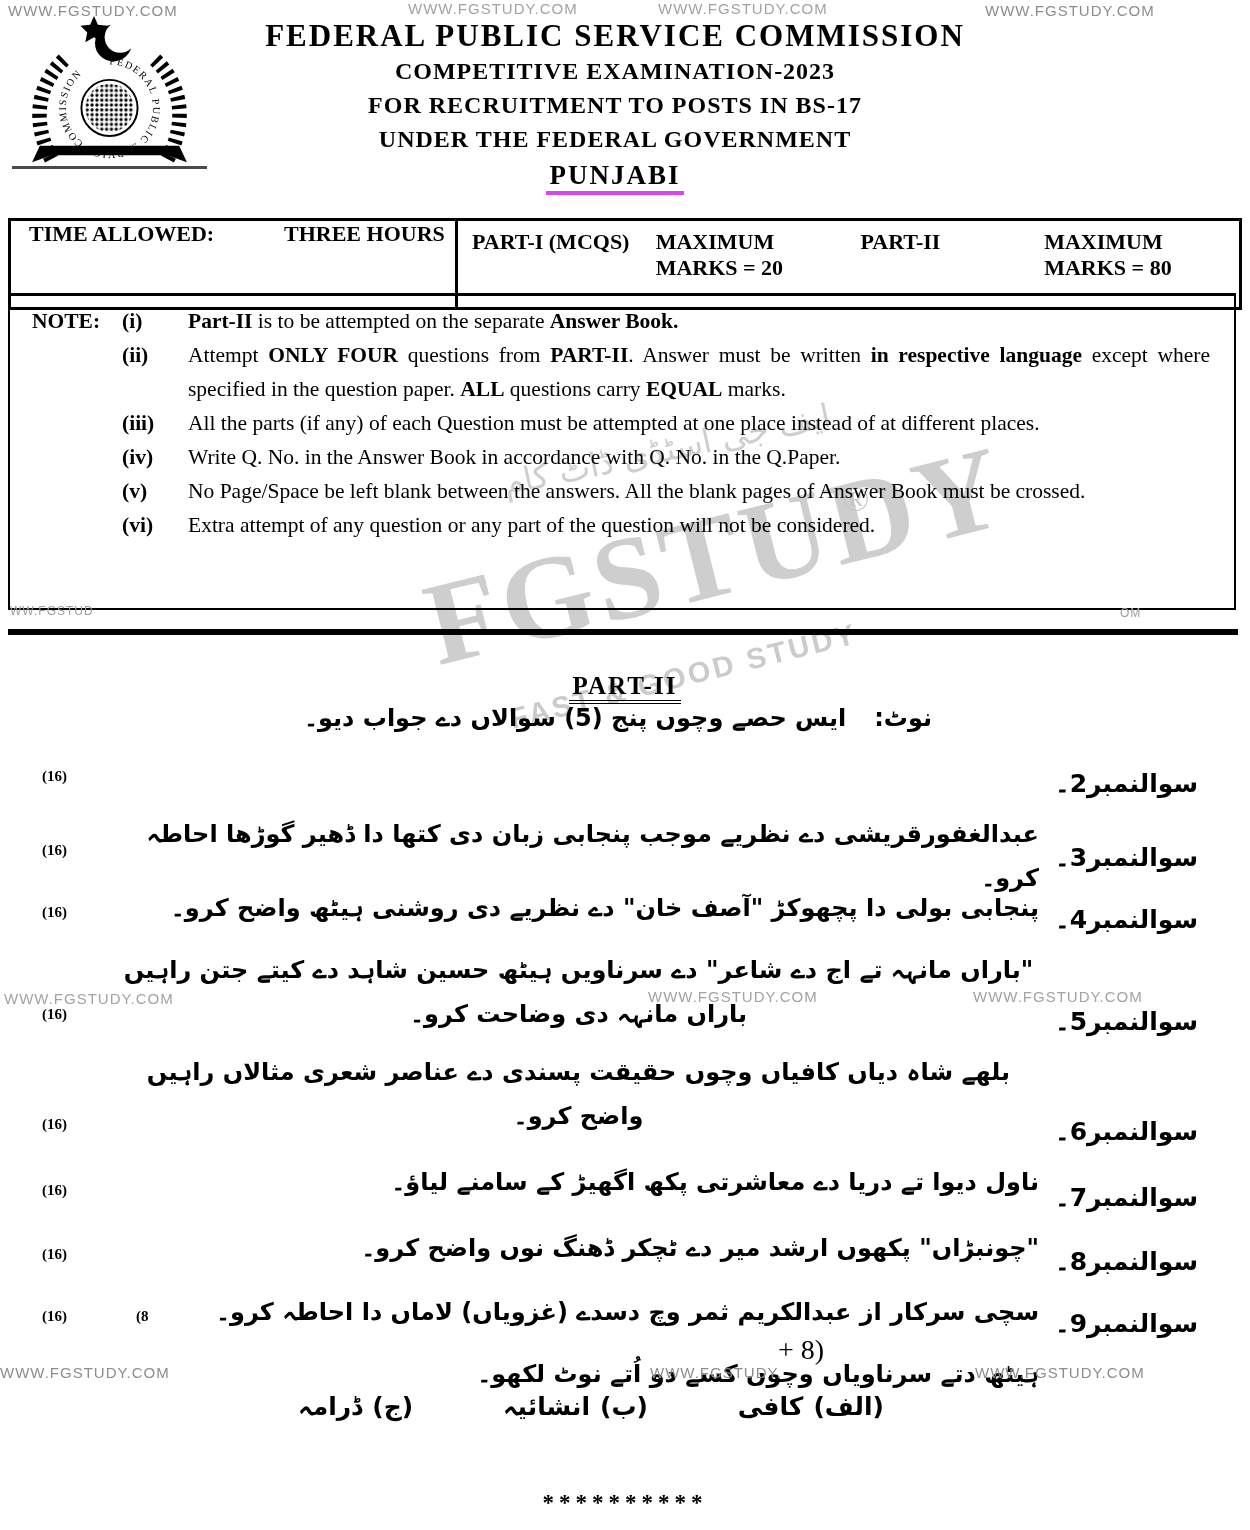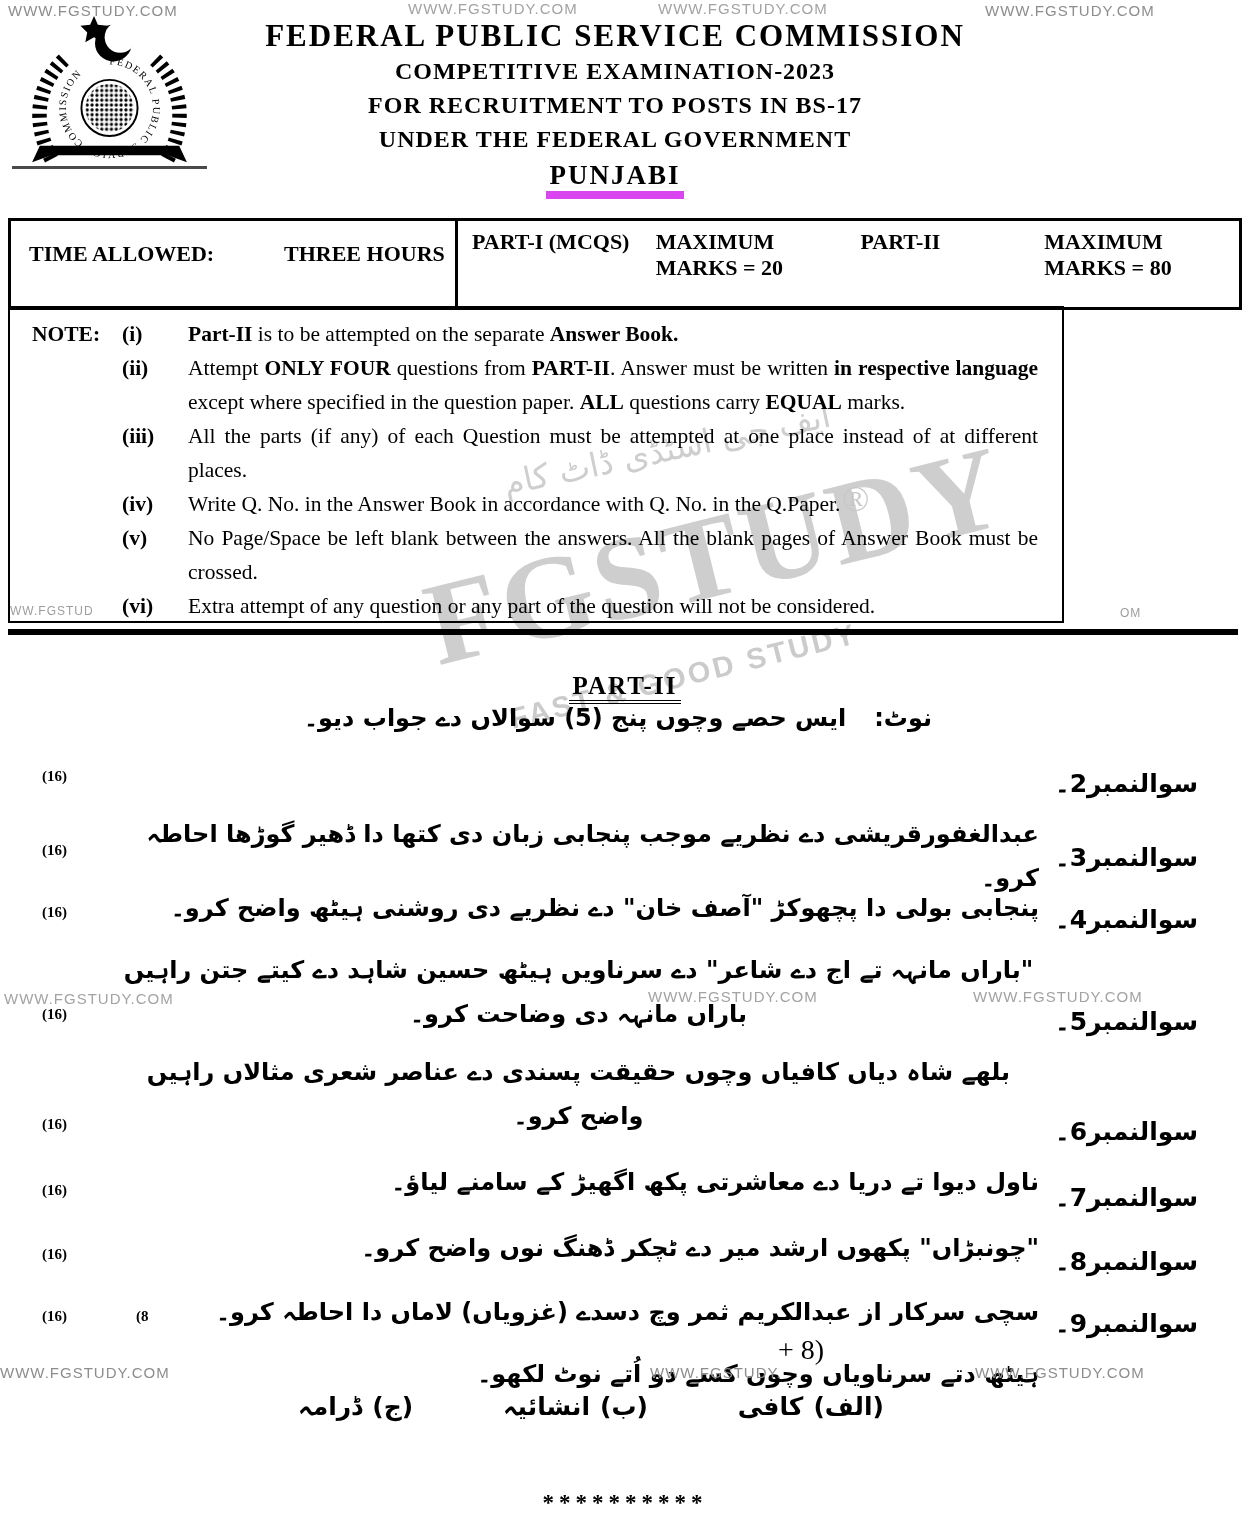--- a/index.html
+++ b/index.html
@@ -18,36 +18,36 @@
   .brandwm.urduwm{font-family:"DejaVu Sans",sans-serif;font-size:33px;direction:rtl;
       transform:rotate(-12deg);opacity:.85;}
   .brandwm.reg{font-size:36px;opacity:.9;}
   
   .logo{position:absolute;left:12px;top:16px;z-index:2;}
   .logo-underline{position:absolute;left:12px;top:166px;width:195px;height:3px;background:#4a4a4a;z-index:2;}
   .header{position:absolute;left:230px;top:18px;width:770px;text-align:center;z-index:2;font-weight:bold;}
   .h-org{font-size:31px;letter-spacing:2px;line-height:36px;}
   .h-line{font-size:24px;letter-spacing:1px;line-height:34px;}
   .h-subject{font-size:27px;letter-spacing:2px;margin-top:4px;}
-  .h-subject span{border-bottom:8px solid #d946ef;padding:0 3px 1px;}
+  .h-subject span{border-bottom:4px solid #d946ef;padding:0 3px 1px;}
   .rollbox{position:absolute;left:1045px;top:22px;width:172px;height:124px;border:3px solid #000;z-index:2;background:#fff;}
   .rollbox .inner{position:absolute;inset:1px;border:1px solid #777;}
   .roll-label{display:block;text-align:center;margin-top:8px;font-weight:bold;font-size:20px;
       text-decoration:underline;text-decoration-thickness:2px;position:relative;z-index:1;}
   
   .infotable{position:absolute;left:8px;top:218px;width:1228px;height:86px;border:3px solid #000;
       display:flex;font-weight:bold;font-size:22px;z-index:2;background:transparent;}
-  .it-left{width:612px;border-right:3px solid #000;padding:20px 10px 6px 18px;
+  .it-left{width:612px;border-right:3px solid #000;padding:0 10px 6px 18px;
       display:flex;flex-direction:column;justify-content:space-between;}
   .it-right{flex:1;padding:8px 10px 6px 14px;display:flex;flex-direction:row;justify-content:space-between;gap:20px;}
   .itrow{display:flex;}
   .it-left .itlabel{width:255px;}
   .it-right .itlabel{width:250px;}
   
-  .notebox{position:absolute;left:8px;top:306px;width:1056px;height:317px;border:2px solid #000;
+  .notebox{position:absolute;left:8px;top:293px;width:1228px;height:317px;border:2px solid #000;
       border-top:3px solid #000;padding:8px 24px 0 22px;box-sizing:border-box;z-index:2;}
   .notebar{position:absolute;left:8px;top:629px;width:1230px;height:6px;background:#000;z-index:2;}
   .note-item{display:grid;grid-template-columns:84px 60px auto;column-gap:6px;
       font-size:21.5px;line-height:34px;}
   .note-label{font-weight:bold;}
   .note-num{font-weight:bold;}
   .note-text{text-align:justify;}
   .note-text b{font-weight:bold;}
   
   .part2-heading{position:absolute;left:0;top:672px;width:1250px;text-align:center;z-index:2;}

